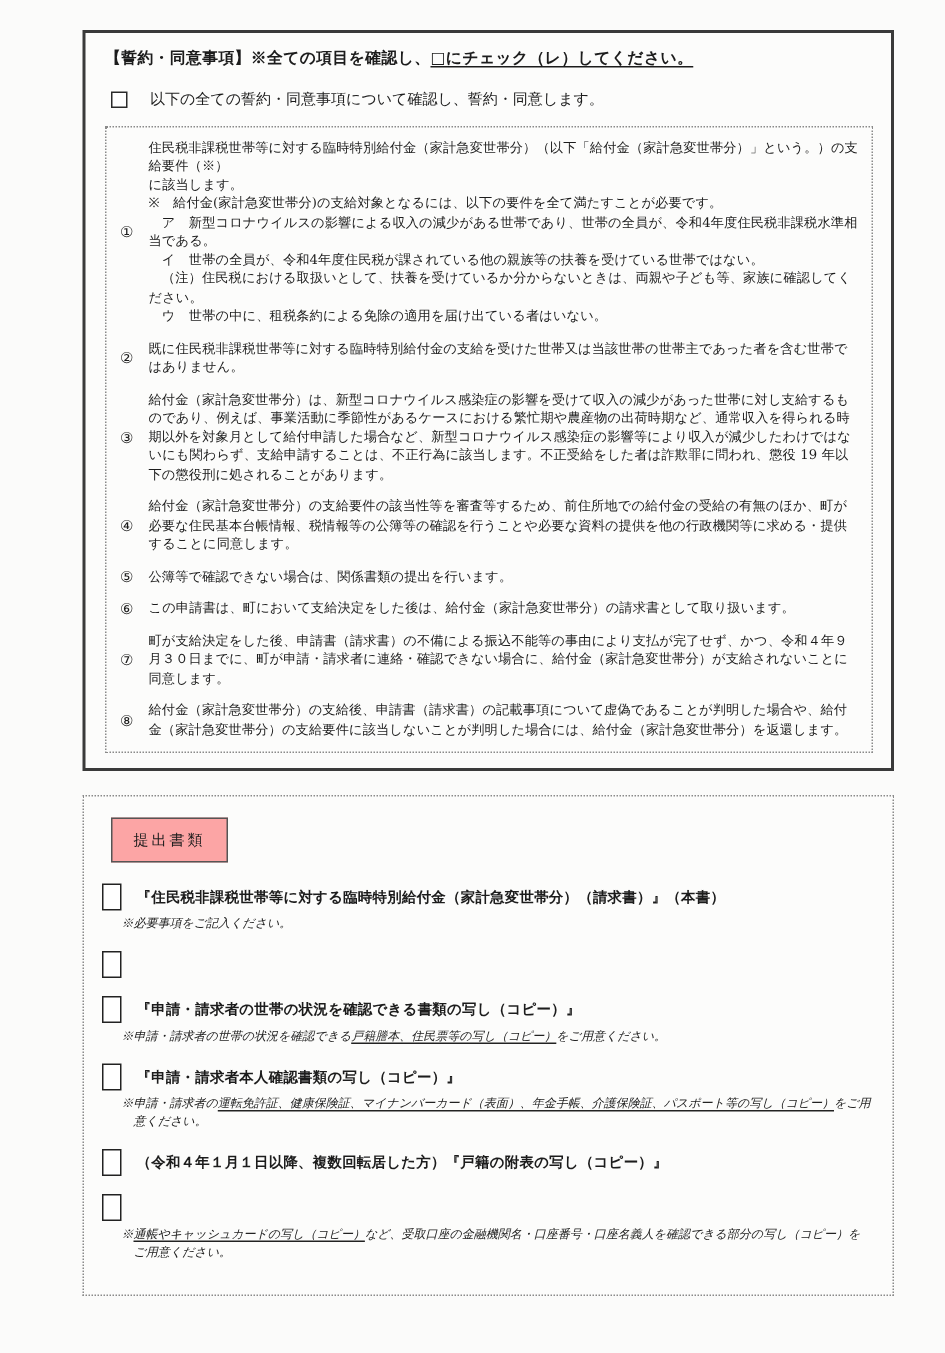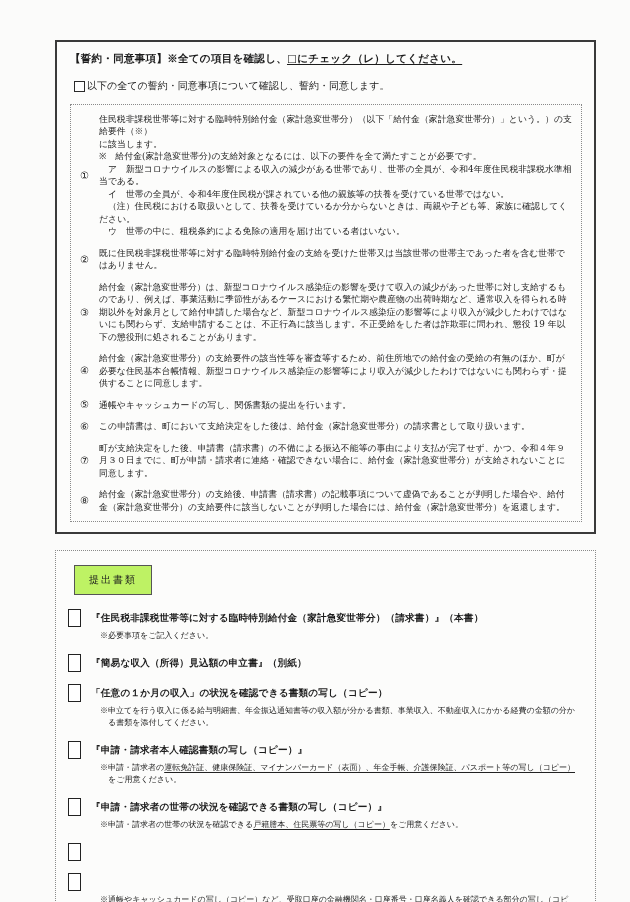--- a/index.html
+++ b/index.html
@@ -8,28 +8,28 @@
     height:902px;
     background:#fbfbfa;
     font-family:"DejaVu Serif","Liberation Serif",serif;
     color:#1c1c1c;
     position:relative;
   }
   .u { text-decoration:underline; text-underline-offset:2px; }
 
   
   .agreement-box {
-    margin:40px 34px 0 55px;
+    margin:20px 34px 0 55px;
     border:2px solid #3a3a3a;
     background:#fcfcfb;
     padding:10px 12px 10px 13px;
   }
   .agreement-title { font-size:10.5px; font-weight:bold; letter-spacing:0.3px; }
   .confirm-row {
-    display:flex; align-items:center; gap:2px;
+    display:flex; align-items:center; gap:15px;
     margin:13px 0 11px 4px; font-size:10px;
   }
   .cb-small {
     width:11px; height:11px; flex:none;
     border:1.2px solid #2a2a2a; background:#fff;
   }
   .items-box {
     border:1px dotted #8a8a8a;
     padding:8px 9px 6px 6px;
     background:#fcfcfb;
@@ -48,36 +48,36 @@
   
   .docs-box {
     margin:16px 34px 0 55px;
     border:1px dotted #8a8a8a;
     background:#fcfcfb;
     padding:12px 14px 10px 12px;
   }
   .docs-label-box {
     display:inline-block;
     border:1px solid #555;
-    background:#bef264;
+    background:#fca5a5;
     padding:7px 14px;
     font-size:10px; letter-spacing:2px;
     margin:2px 0 14px 6px;
     text-align:center;
   }
   .doc-item { margin-bottom:12px; }
   .doc-head { display:flex; align-items:center; gap:10px; }
   .cb-doc {
     width:13px; height:18px; flex:none;
     border:1.6px solid #222; background:#fff;
   }
   .doc-title { font-size:9.6px; font-weight:600; letter-spacing:0.2px; }
   .doc-note {
     font-size:8px; line-height:1.5; color:#222;
-    margin:3px 0 0 32px; padding-left:8px; text-indent:-8px;
+    margin:3px 0 0 13px; padding-left:8px; text-indent:-8px;font-style:italic;
   }
 </style>
 </head>
 <body>
 
 <section class="agreement-box">
   <div class="agreement-title">
     <span>【誓約・同意事項】※全ての項目を確認し、</span><span class="u">□にチェック（レ）してください。</span>
   </div>
 
@@ -100,25 +100,25 @@
     <div class="agr-item">
       <span class="agr-num">②</span>
       <span class="agr-text">既に住民税非課税世帯等に対する臨時特別給付金の支給を受けた世帯又は当該世帯の世帯主であった者を含む世帯ではありません。</span>
     </div>
     <div class="agr-item">
       <span class="agr-num">③</span>
       <span class="agr-text">給付金（家計急変世帯分）は、新型コロナウイルス感染症の影響を受けて収入の減少があった世帯に対し支給するものであり、例えば、事業活動に季節性があるケースにおける繁忙期や農産物の出荷時期など、通常収入を得られる時期以外を対象月として給付申請した場合など、新型コロナウイルス感染症の影響等により収入が減少したわけではないにも関わらず、支給申請することは、不正行為に該当します。不正受給をした者は詐欺罪に問われ、懲役 19 年以下の懲役刑に処されることがあります。</span>
     </div>
     <div class="agr-item">
       <span class="agr-num">④</span>
-      <span class="agr-text">給付金（家計急変世帯分）の支給要件の該当性等を審査等するため、前住所地での給付金の受給の有無のほか、町が必要な住民基本台帳情報、新型コロナウイルス感染症の影響等により収入が減少したわけではないにも関わらず・提供することに同意します。</span>
+      <span class="agr-text">給付金（家計急変世帯分）の支給要件の該当性等を審査等するため、前住所地での給付金の受給の有無のほか、町が必要な住民基本台帳情報、税情報等の公簿等の確認を行うことや必要な資料の提供を他の行政機関等に求める・提供することに同意します。</span>
     </div>
     <div class="agr-item">
       <span class="agr-num">⑤</span>
-      <span class="agr-text">通帳やキャッシュカードの写し、関係書類の提出を行います。</span>
+      <span class="agr-text">公簿等で確認できない場合は、関係書類の提出を行います。</span>
     </div>
     <div class="agr-item">
       <span class="agr-num">⑥</span>
       <span class="agr-text">この申請書は、町において支給決定をした後は、給付金（家計急変世帯分）の請求書として取り扱います。</span>
     </div>
     <div class="agr-item">
       <span class="agr-num">⑦</span>
       <span class="agr-text">町が支給決定をした後、申請書（請求書）の不備による振込不能等の事由により支払が完了せず、かつ、令和４年９月３０日までに、町が申請・請求者に連絡・確認できない場合に、給付金（家計急変世帯分）が支給されないことに同意します。</span>
     </div>
     <div class="agr-item">
@@ -135,55 +135,48 @@
     <div class="doc-head">
       <span class="cb-doc"></span>
       <span class="doc-title">『住民税非課税世帯等に対する臨時特別給付金（家計急変世帯分）（請求書）』（本書）</span>
     </div>
     <div class="doc-note">※必要事項をご記入ください。</div>
   </div>
 
   <div class="doc-item">
     <div class="doc-head">
       <span class="cb-doc"></span>
-      <span class="doc-title">『簡易な収入（所得）見込額の申立書』（別紙）</span>
     </div>
   </div>
+
 
   <div class="doc-item">
     <div class="doc-head">
       <span class="cb-doc"></span>
-      <span class="doc-title">「任意の１か月の収入」の状況を確認できる書類の写し（コピー）</span>
+      <span class="doc-title">『申請・請求者の世帯の状況を確認できる書類の写し（コピー）』</span>
     </div>
-    <div class="doc-note">※申立てを行う収入に係る給与明細書、年金振込通知書等の収入額が分かる書類、事業収入、不動産収入にかかる経費の金額の分かる書類を添付してください。</div>
+    <div class="doc-note">
+      <span>※申請・請求者の世帯の状況を確認できる</span><span class="u">戸籍謄本、住民票等の写し（コピー）</span><span>をご用意ください。</span>
+    </div>
   </div>
 
   <div class="doc-item">
     <div class="doc-head">
       <span class="cb-doc"></span>
       <span class="doc-title">『申請・請求者本人確認書類の写し（コピー）』</span>
     </div>
     <div class="doc-note">
       <span>※申請・請求者の</span><span class="u">運転免許証、健康保険証、マイナンバーカード（表面）、年金手帳、介護保険証、パスポート等の写し（コピー）</span><span>をご用意ください。</span>
     </div>
   </div>
 
   <div class="doc-item">
     <div class="doc-head">
       <span class="cb-doc"></span>
-      <span class="doc-title">『申請・請求者の世帯の状況を確認できる書類の写し（コピー）』</span>
-    </div>
-    <div class="doc-note">
-      <span>※申請・請求者の世帯の状況を確認できる</span><span class="u">戸籍謄本、住民票等の写し（コピー）</span><span>をご用意ください。</span>
-    </div>
-  </div>
-
-  <div class="doc-item">
-    <div class="doc-head">
-      <span class="cb-doc"></span>
+      <span class="doc-title">（令和４年１月１日以降、複数回転居した方）『戸籍の附表の写し（コピー）』</span>
     </div>
   </div>
 
   <div class="doc-item">
     <div class="doc-head">
       <span class="cb-doc"></span>
     </div>
     <div class="doc-note">
       <span>※</span><span class="u">通帳やキャッシュカードの写し（コピー）</span><span>など、受取口座の金融機関名・口座番号・口座名義人を確認できる部分の写し（コピー）をご用意ください。</span>
     </div>

